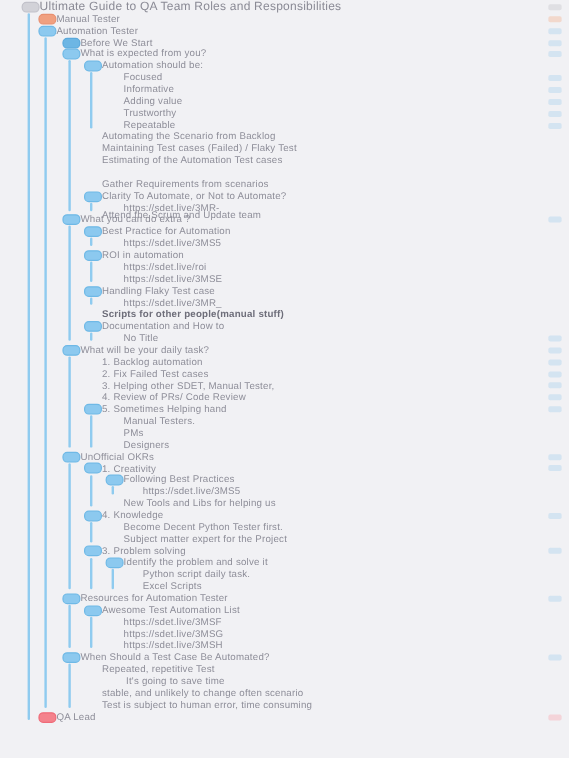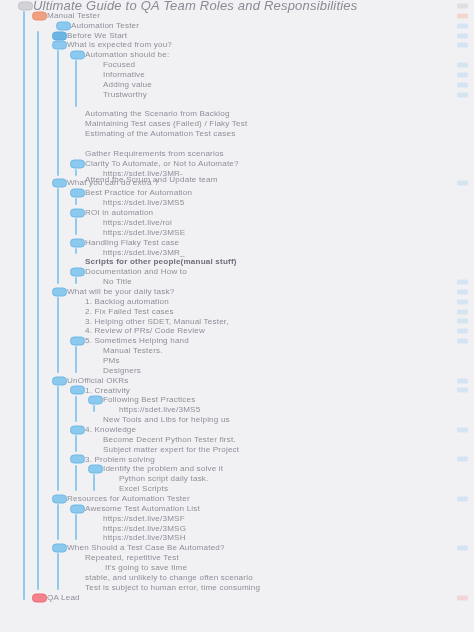--- a/index.html
+++ b/index.html
@@ -35,21 +35,21 @@
   .node-icon.gray{background:#d2d2d8;border:1px solid #c2c2ca;}
   .node-icon.orange{background:#f0a080;border:1px solid #e89070;}
   .node-icon.red{background:#f4828c;border:1px solid #ef6b78;}
   .label{
     position:relative;
     color:#8e8e99;
     font-size:8.1px;
     letter-spacing:.18px;
     line-height:14.8px;
   }
-  .label.title{font-size:13px;color:#8a8a95;letter-spacing:.2px;font-style:italic;}
+  .label.title{font-size:10px;color:#8a8a95;letter-spacing:.2px;}
   .label.bold{font-weight:bold;color:#6e6e7a;}
   .vline{
     position:absolute;
     width:1.6px;
     background:#8fcbef;
     z-index:1;
     border-radius:1px;
   }
   .badge{
     position:absolute;
@@ -93,21 +93,21 @@
     <div class="row" style="position: absolute; left: 0px; right: 0px; top: 1px; height: 9.86px;">
       <div class="node-icon gray" style="left: 18px;"></div>
       <span class="label title" style="position: absolute; left: 33px; top: 0px; line-height: 9.86px;">Ultimate Guide to QA Team Roles and Responsibilities</span>
       <div class="badge b-gray"></div>
     </div>
     <div class="row" style="position: absolute; left: 0px; right: 0px; top: 10.86px; height: 9.86px;">
       <div class="node-icon orange" style="left: 32px;"></div>
       <span class="label" style="position: absolute; left: 47px; top: 0px; line-height: 9.86px;">Manual Tester</span>
       <div class="badge b-orange"></div>
     </div>
-    <div class="row" style="position: absolute; left: 0px; right: 0px; top: 20.72px; height: 9.86px; margin-left: 24px;">
+    <div class="row" style="position: absolute; left: 0px; right: 0px; top: 20.72px; height: 9.86px;">
       <div class="node-icon blue" style="left: 32px;"></div>
       <span class="label" style="position: absolute; left: 47px; top: 0px; line-height: 9.86px;">Automation Tester</span>
       <div class="badge b-blue"></div>
     </div>
     <div class="row" style="position: absolute; left: 0px; right: 0px; top: 30.58px; height: 9.86px;">
       <div class="node-icon blue-solid" style="left: 52px;"></div>
       <span class="label" style="position: absolute; left: 67px; top: 0px; line-height: 9.86px;">Before We Start</span>
       <div class="badge b-blue"></div>
     </div>
     <div class="row" style="position: absolute; left: 0px; right: 0px; top: 40.44px; height: 9.86px;">
@@ -126,20 +126,24 @@
     <div class="row" style="position: absolute; left: 0px; right: 0px; top: 70.02px; height: 9.86px;">
       <span class="label" style="position: absolute; left: 103px; top: 0px; line-height: 9.86px;">Informative</span>
       <div class="badge b-blue"></div>
     </div>
     <div class="row" style="position: absolute; left: 0px; right: 0px; top: 79.88px; height: 9.86px;">
       <span class="label" style="position: absolute; left: 103px; top: 0px; line-height: 9.86px;">Adding value</span>
       <div class="badge b-blue"></div>
     </div>
     <div class="row" style="position: absolute; left: 0px; right: 0px; top: 89.74px; height: 9.86px;">
       <span class="label" style="position: absolute; left: 103px; top: 0px; line-height: 9.86px;">Trustworthy</span>
+      <div class="badge b-blue"></div>
+    </div>
+    <div class="row" style="position: absolute; left: 0px; right: 0px; top: 99.6px; height: 9.86px;">
+      <span class="label" style="position: absolute; left: 103px; top: 0px; line-height: 9.86px;">Repeatable</span>
       <div class="badge b-blue"></div>
     </div>
     <div class="row" style="position: absolute; left: 0px; right: 0px; top: 109.46px; height: 9.86px;">
       <span class="label" style="position: absolute; left: 85px; top: 0px; line-height: 9.86px;">Automating the Scenario from Backlog</span>
     </div>
     <div class="row" style="position: absolute; left: 0px; right: 0px; top: 119.32px; height: 9.86px;">
       <span class="label" style="position: absolute; left: 85px; top: 0px; line-height: 9.86px;">Maintaining Test cases (Failed) / Flaky Test</span>
     </div>
     <div class="row" style="position: absolute; left: 0px; right: 0px; top: 129.18px; height: 9.86px;">
       <span class="label" style="position: absolute; left: 85px; top: 0px; line-height: 9.86px;">Estimating of the Automation Test cases</span>

